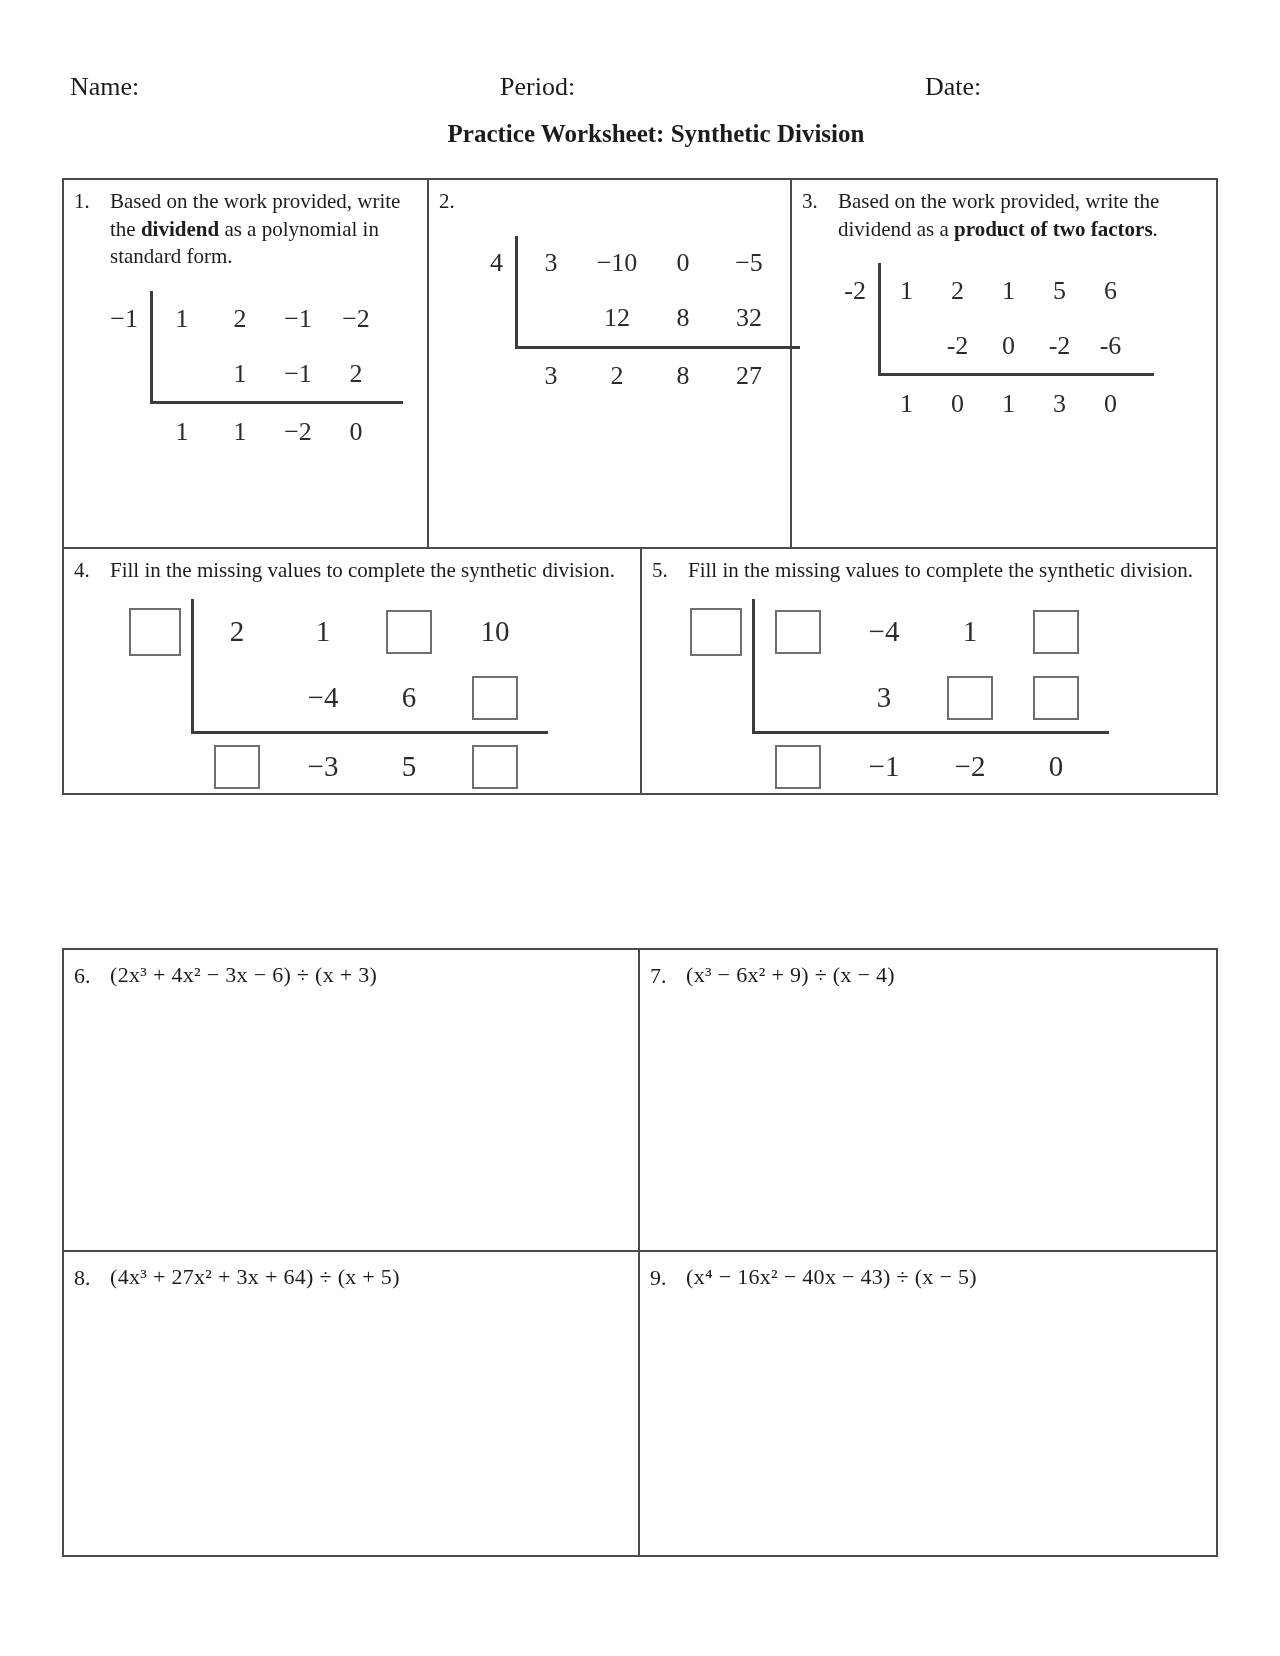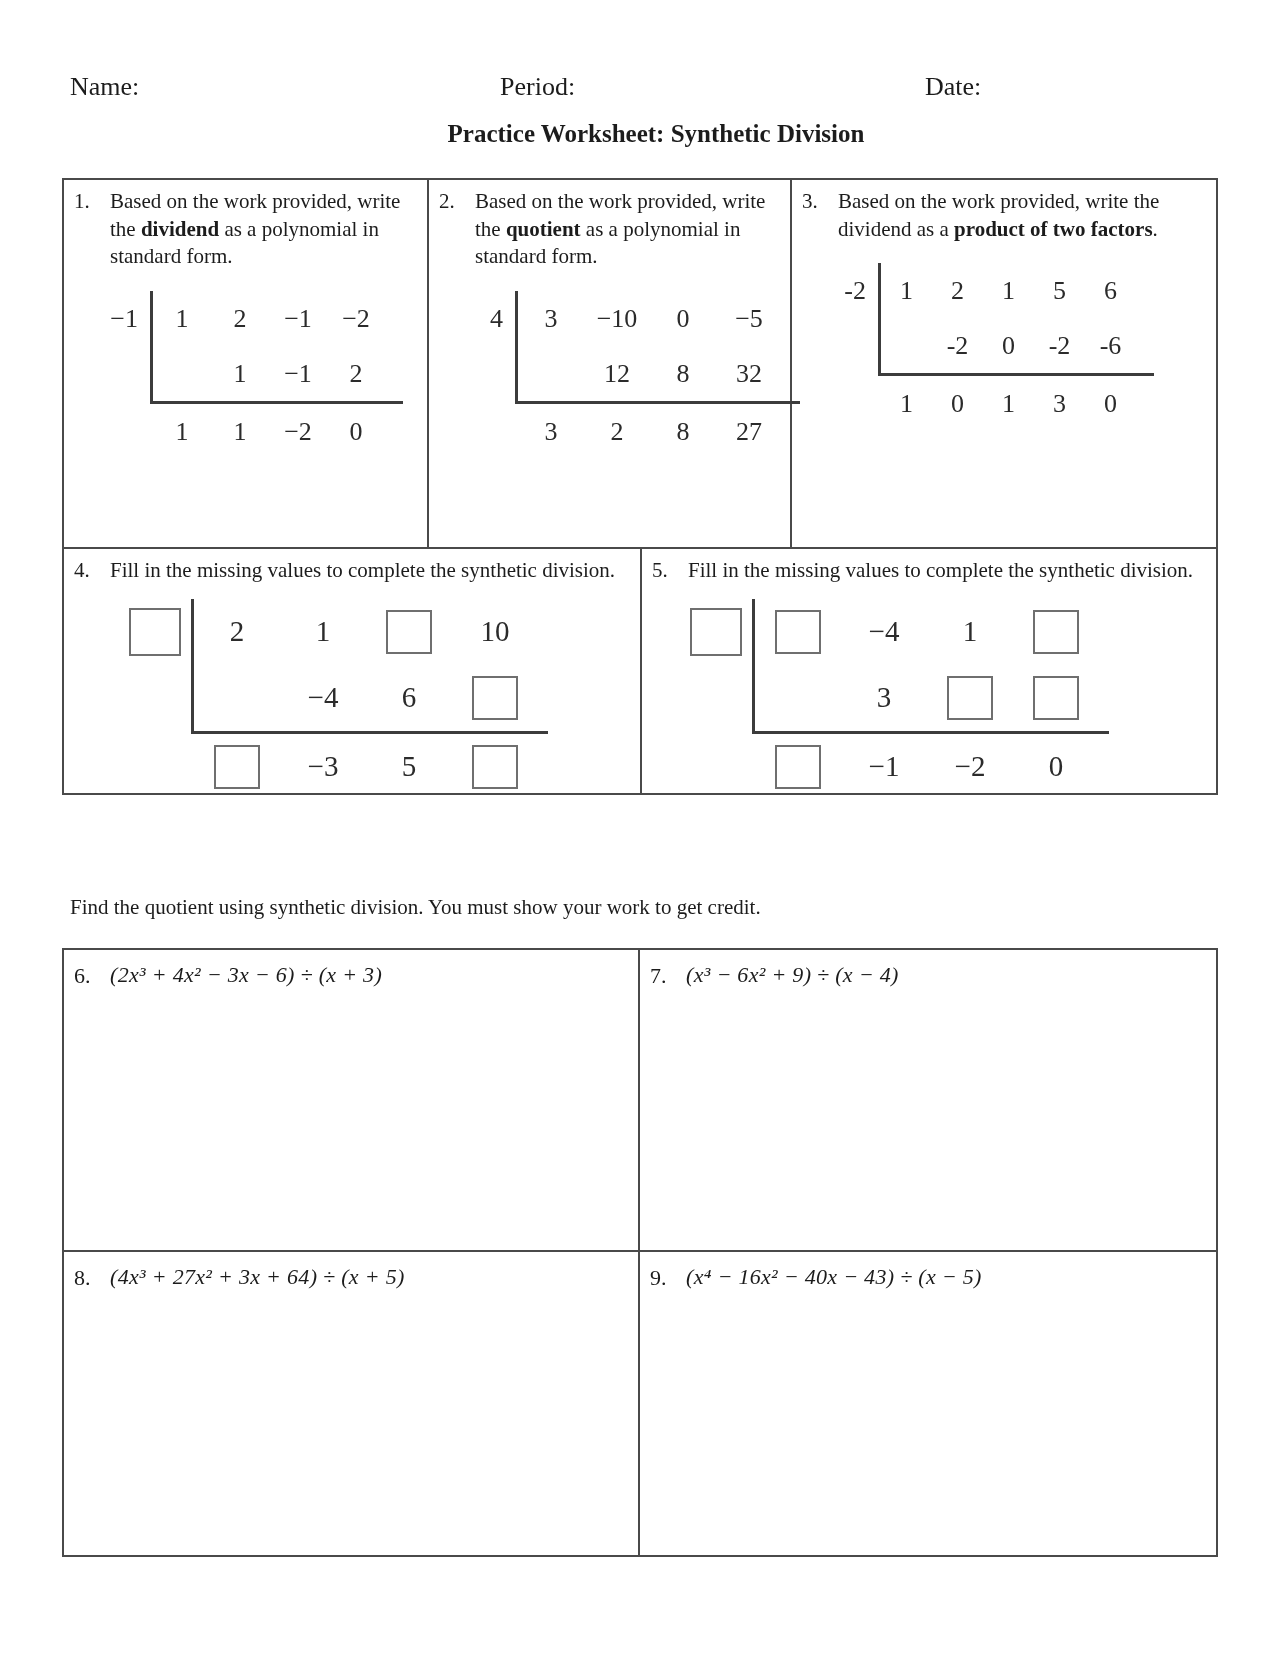--- a/index.html
+++ b/index.html
@@ -61,21 +61,21 @@
   .grid-bottom { position: absolute; left: 62px; top: 948px; width: 1156px;
                  border: 2px solid #4a4a4a; }
   .br { display: flex; }
   .br1 { height: 302px; border-bottom: 2px solid #4a4a4a; }
   .br2 { height: 303px; }
   .bcell { padding: 12px 10px; }
   .bcell.bordered { border-right: 2px solid #4a4a4a; }
   .b1 { width: 576px; } .b2 { flex: 1; }
   .bprob { display: flex; font-size: 22px; }
   .bprob .pnum { width: 36px; padding-top: 1px; }
-  .expr { font-style: italic; letter-spacing: 0.3px; text-align: right; }
+  .expr { letter-spacing: 0.3px; text-align: right; }
 </style>
 </head>
 <body>
 
 <div class="page">
 
   <span class="hdr-label hdr-name">Name:</span>
   <span class="hdr-label hdr-period">Period:</span>
   <span class="hdr-label hdr-date">Date:</span>
 
@@ -112,21 +112,20 @@
               <span class="num">−2</span>
               <span class="num">0</span>
             </div>
           </div>
         </div>
       </div>
 
       <div class="cell c2 bordered">
         <div class="prompt">
           <span class="pnum">2.</span>
-          <span class="ptext"><span>Based on the work provided, write the </span><b>quotient</b><span> as a polynomial in standard form.</span></span>
         </div>
         <div class="synth nb">
           <div class="divisor">4</div>
           <div class="work">
             <div class="upper">
               <div class="srow">
                 <span class="num">3</span>
                 <span class="num">−10</span>
                 <span class="num">0</span>
                 <span class="num">−5</span>
@@ -267,21 +266,20 @@
               <span class="num">−1</span>
               <span class="num">−2</span>
               <span class="num">0</span>
             </div>
           </div>
         </div>
       </div>
     </div>
   </div>
 
-  <p class="instructions">Find the quotient using synthetic division.  You must show your work to get credit.</p>
 
   <div class="grid-bottom">
     <div class="br br1">
       <div class="bcell b1 bordered">
         <div class="bprob">
           <span class="pnum">6.</span>
           <span class="expr">(2x³ + 4x² − 3x − 6) ÷ (x + 3)</span>
         </div>
       </div>
       <div class="bcell b2">

